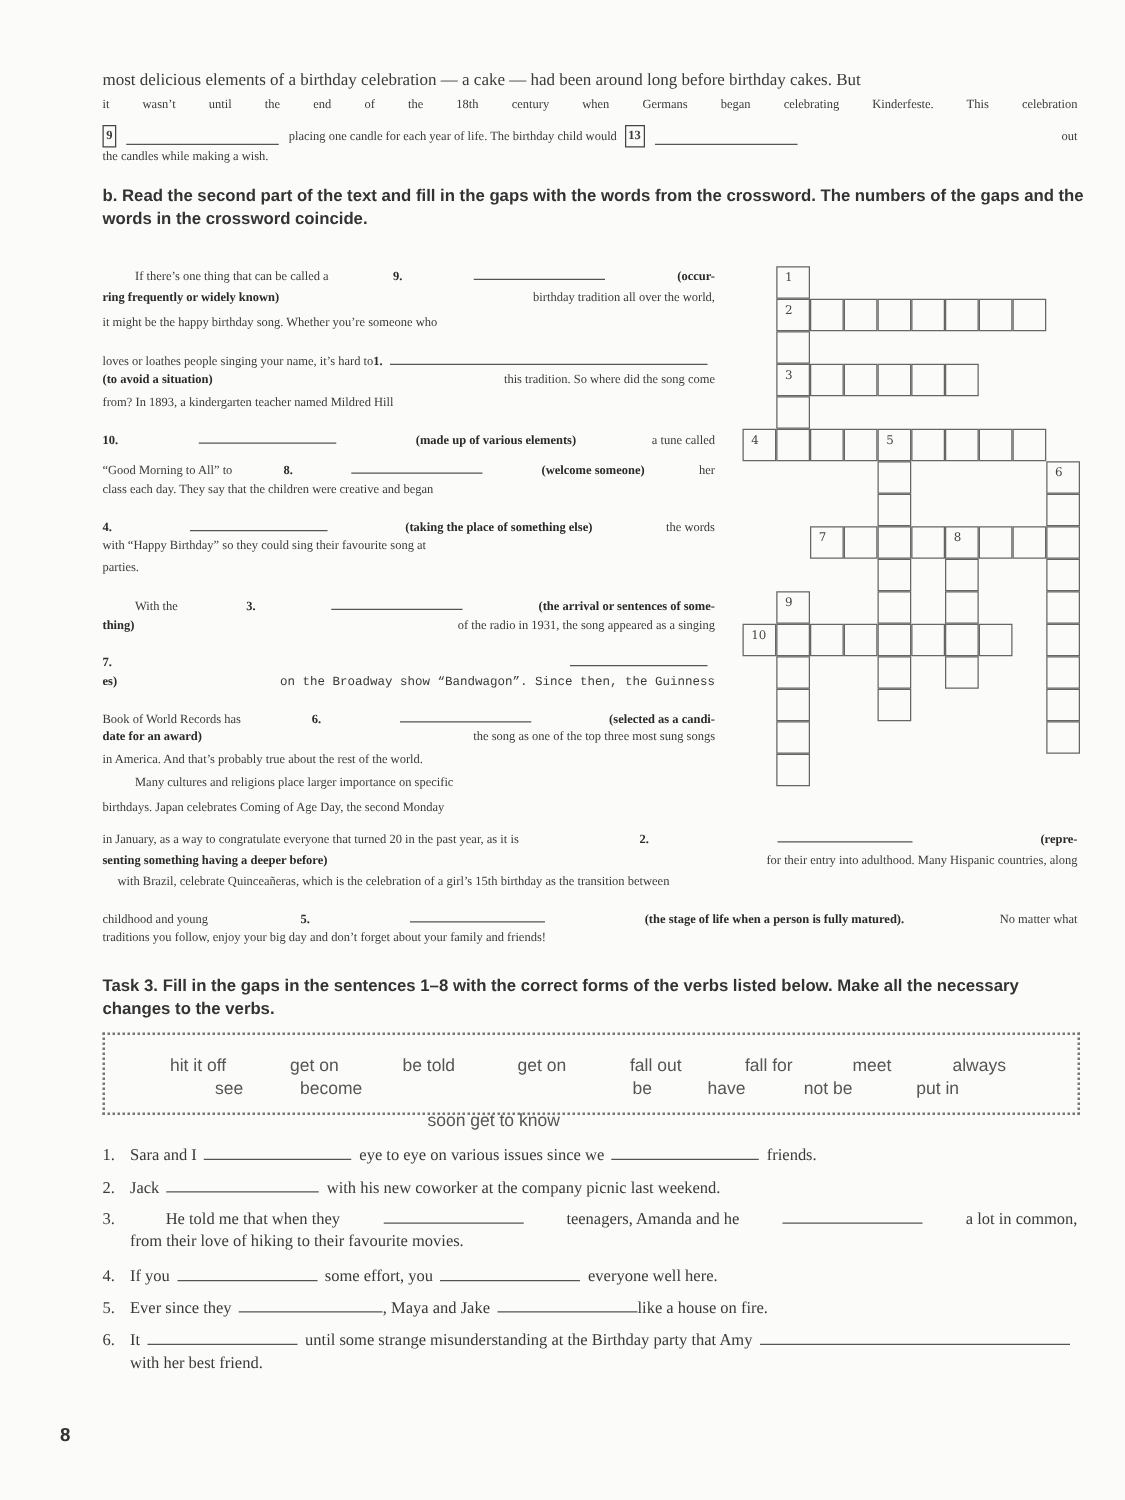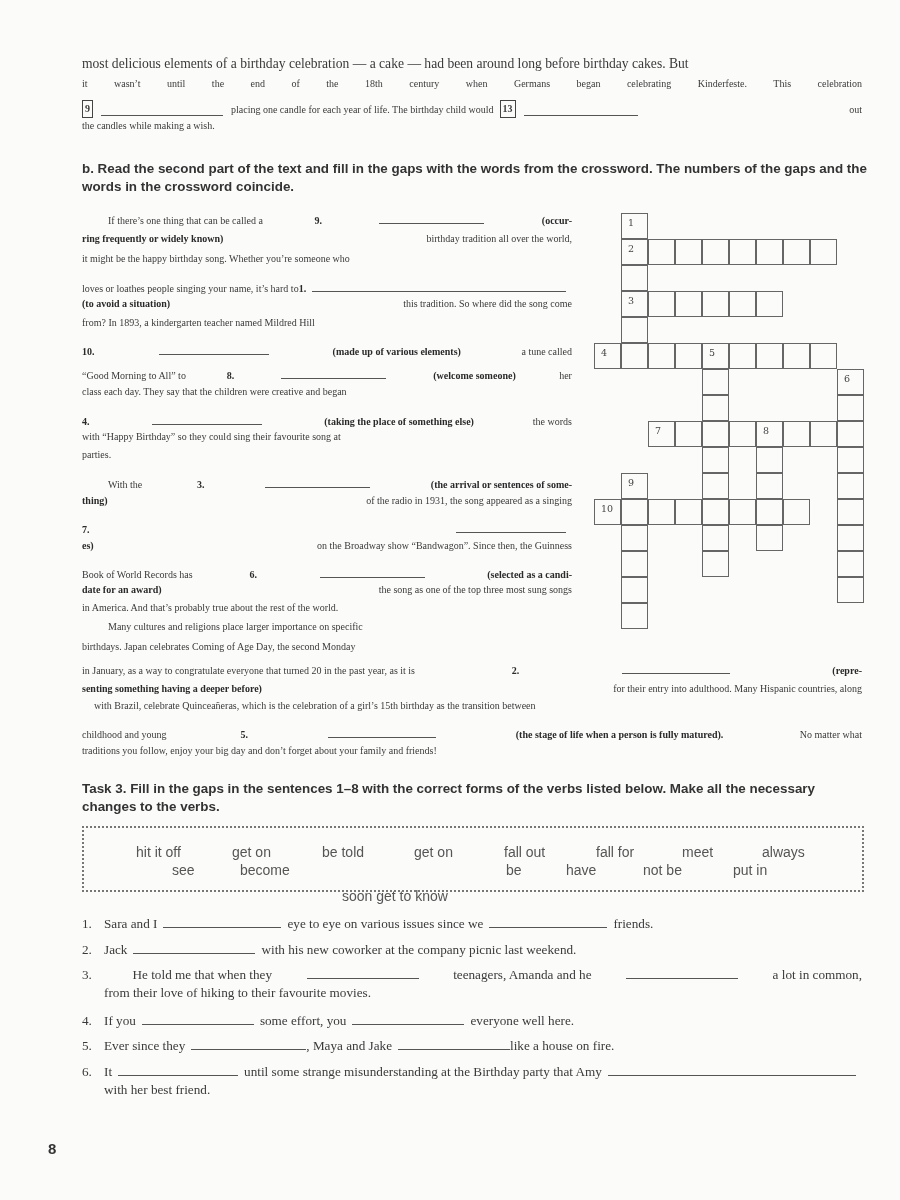--- a/index.html
+++ b/index.html
@@ -32,21 +32,21 @@
   <span class="numbox">9</span>
   <span class="gap" style="width:122px;margin:0 8px 0 4px;"></span>
   <span>placing one candle for each year of life. The birthday child would</span>
   <span style="width:6px;"></span>
   <span class="numbox">13</span>
   <span class="gap" style="width:114px;margin:0 8px 0 4px;"></span>
   <span style="margin-left:auto;">out</span>
 </div>
 <div class="line serif" style="left:82px;top:120px;">the candles while making a wish.</div>
 
-<div class="instr" style="top:160px;">b. Read the second part of the text and fill in the gaps with the words from the crossword. The numbers of the gaps and the words in the crossword coincide.</div>
+<div class="instr" style="top:148px;">b. Read the second part of the text and fill in the gaps with the words from the crossword. The numbers of the gaps and the words in the crossword coincide.</div>
 
 <div id="leftcol">
     <div class="line serif" style="top: 211px; left: 108px; width: 464px; display: flex; align-items: baseline; justify-content: space-between;">
       <span>If there’s one thing that can be called a </span>
       <b>9.</b>
       <span class="gap" style="width: 105px; margin: 0px 6px;"></span>
       <b>(occur-</b>
     </div>
     <div class="line serif" style="top: 233px; left: 82px; width: 490px; display: flex; align-items: baseline; justify-content: space-between;">
       <b>ring frequently or widely known)</b>
@@ -104,21 +104,21 @@
     <div class="line serif" style="top: 495px; left: 82px; width: 490px; display: flex; align-items: baseline; justify-content: space-between;">
       <b>thing)</b>
       <span style="white-space: pre;"> of the radio in 1931, the song appeared as a singing</span>
     </div>
     <div class="line serif" style="top: 520px; left: 82px; width: 490px; display: flex; align-items: baseline; justify-content: space-between;">
       <b>7.</b>
       <span class="gap" style="width: 110px; margin: 0px 6px;"></span>
     </div>
     <div class="line serif" style="top: 540px; left: 82px; width: 490px; display: flex; align-items: baseline; justify-content: space-between;">
       <b>es)</b>
-      <span style="white-space: pre;"> on the Broadway show “Bandwagon”. Since then, the Guinness</span>
+      <span style="white-space: pre; font-family: Liberation Mono, monospace;"> on the Broadway show “Bandwagon”. Since then, the Guinness</span>
     </div>
     <div class="line serif" style="top: 565px; left: 82px; width: 490px; display: flex; align-items: baseline; justify-content: space-between;">
       <span>Book of World Records has </span>
       <b>6.</b>
       <span class="gap" style="width: 105px; margin: 0px 6px;"></span>
       <b>(selected as a candi-</b>
     </div>
     <div class="line serif" style="top: 584px; left: 82px; width: 490px; display: flex; align-items: baseline; justify-content: space-between;">
       <b>date for an award)</b>
       <span style="white-space: pre;"> the song as one of the top three most sung songs</span>

